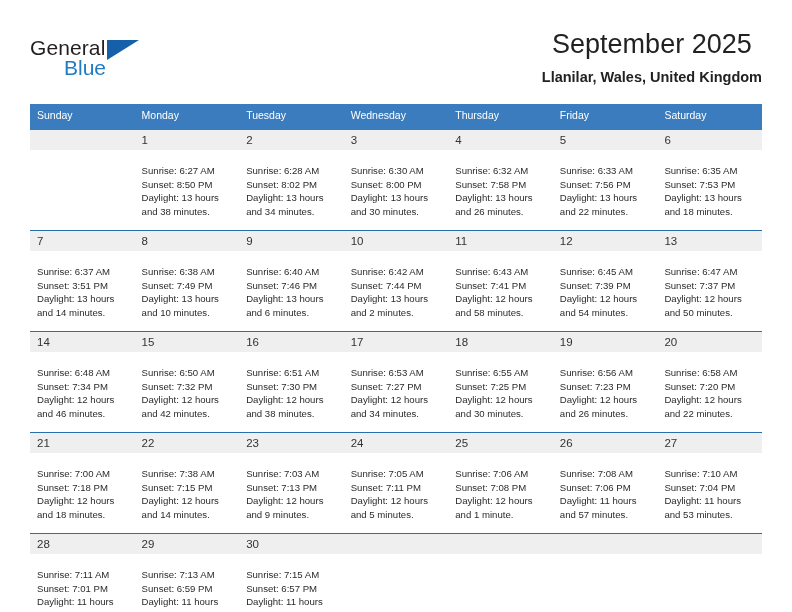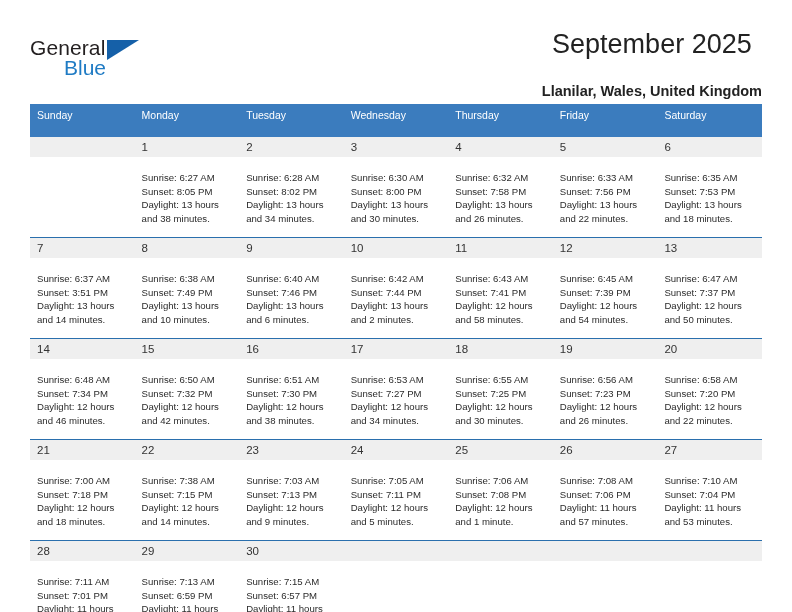--- a/index.html
+++ b/index.html
@@ -74,40 +74,40 @@
     font-weight: normal;
     color: #222222;
     line-height: 32px;
     white-space: nowrap;
   }
   .cal-location {
     font-size: 14.5px;
     font-weight: bold;
     color: #222222;
     line-height: 20px;
-    margin-top: 21px;
+    margin-top: 7px;
     white-space: nowrap;
   }
 
   
   .calendar {
     position: absolute;
     left: 30px;
     top: 104px;
     width: 732px;
     border-collapse: collapse;
     table-layout: fixed;
   }
   .calendar th {
     background: #3b7cbe;
     color: #ffffff;
     font-size: 10.5px;
     font-weight: normal;
     text-align: left;
-    padding: 5px 0 16px 7px;
+    padding: 5px 0 9px 7px;
     height: 12px;
     border: none;
   }
   .calendar td {
     width: 104.57px;
     vertical-align: top;
     padding: 0;
     border: none;
     border-top: 1px solid #2a6fad;
     background: #ffffff;
@@ -183,21 +183,21 @@
               <div></div>
               <div></div>
               <div></div>
               <div></div>
             </div>
           </td>
           <td>
             <div class="daynum">1</div>
             <div class="details">
               <div>Sunrise: 6:27 AM</div>
-              <div>Sunset: 8:05 PM</div>
+              <div>Sunset: 8:50 PM</div>
               <div>Daylight: 13 hours</div>
               <div>and 38 minutes.</div>
             </div>
           </td>
           <td>
             <div class="daynum">2</div>
             <div class="details">
               <div>Sunrise: 6:28 AM</div>
               <div>Sunset: 8:02 PM</div>
               <div>Daylight: 13 hours</div>

